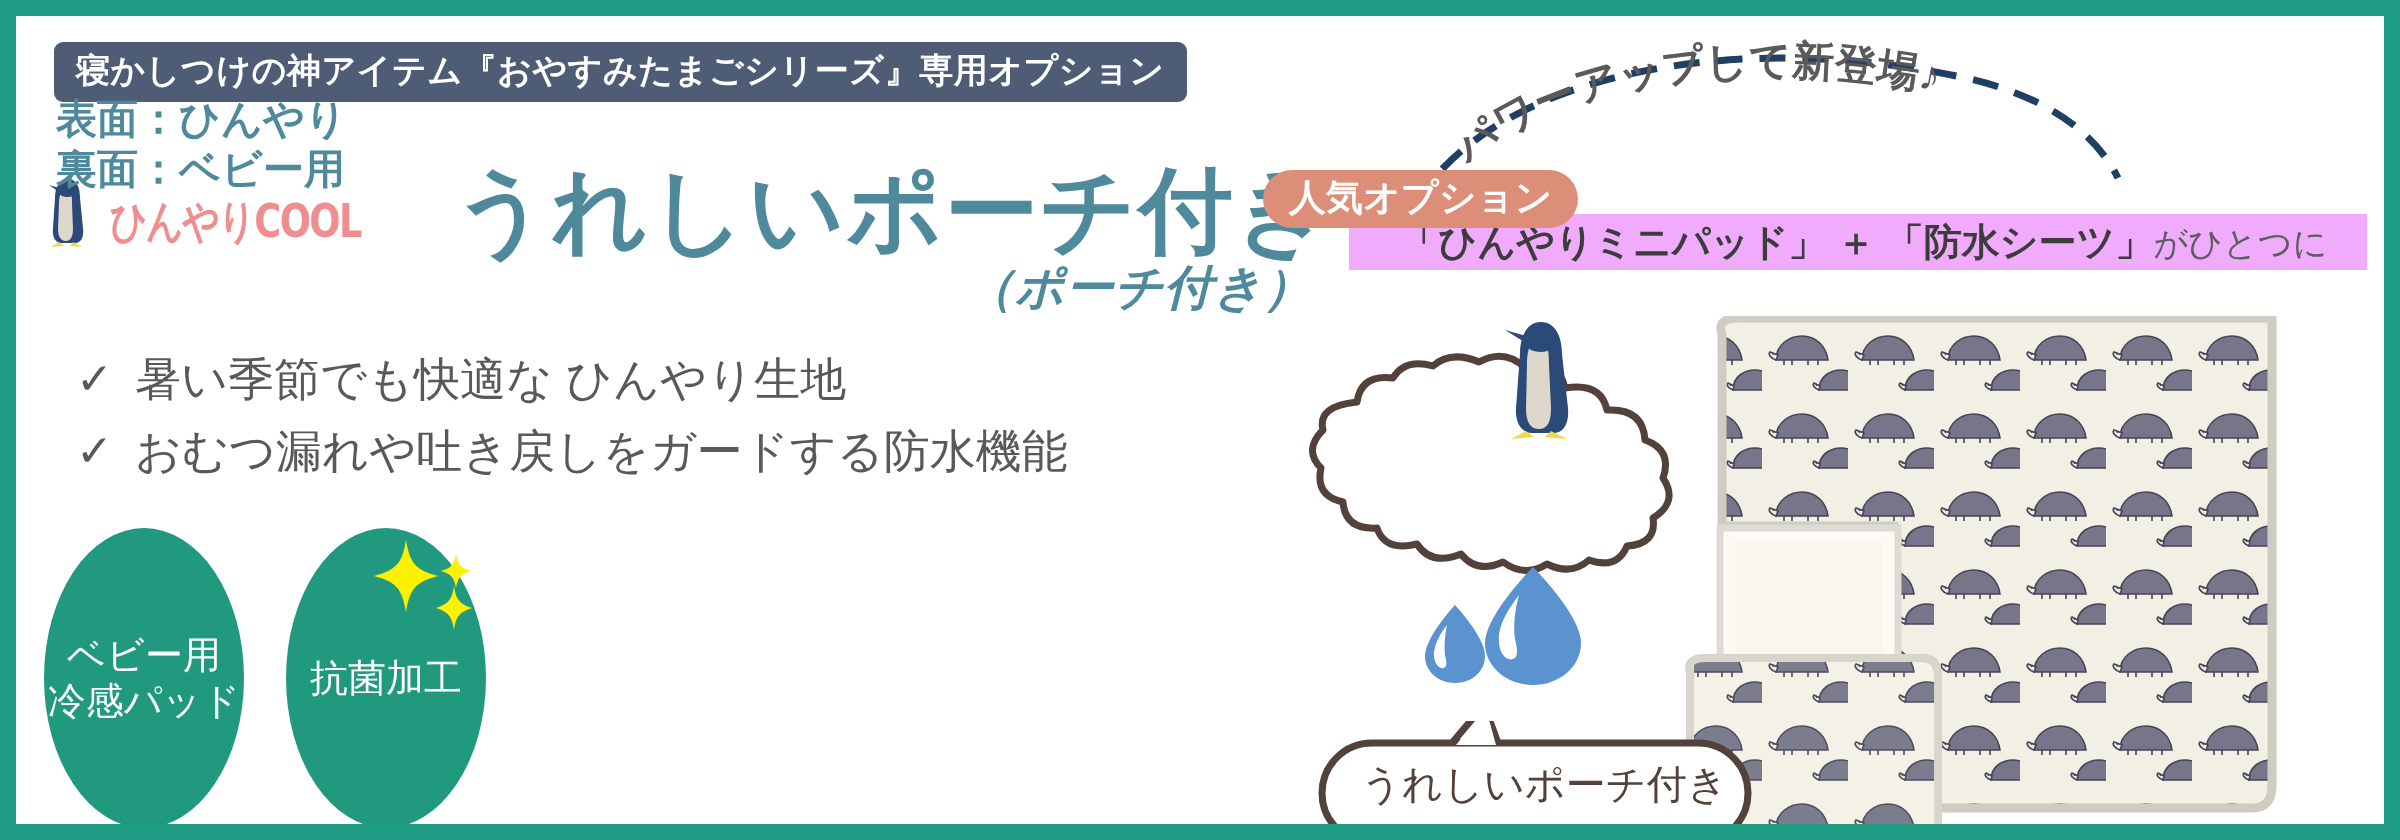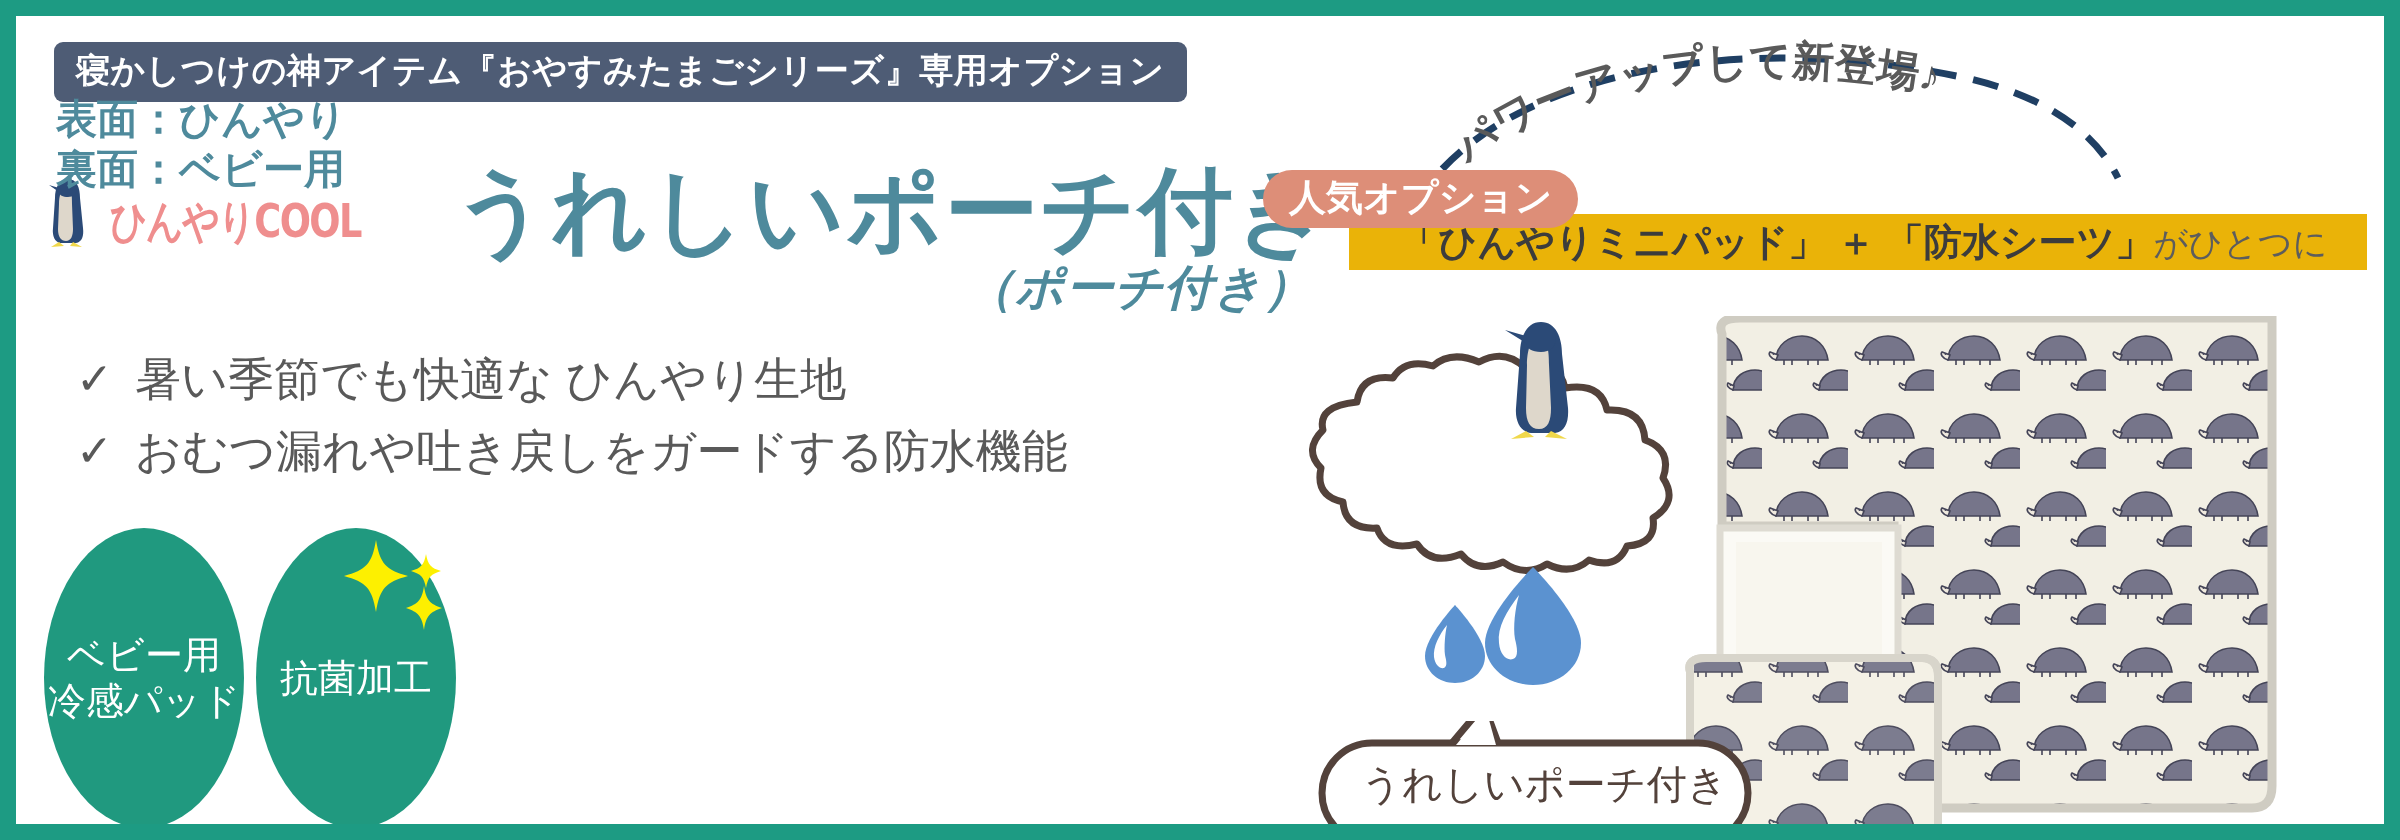--- a/index.html
+++ b/index.html
@@ -85,21 +85,21 @@
     white-space:nowrap;
   }
   .check-mark {
     color:#595959;
     font-size:44px;
     margin-right:22px;
     font-weight:normal;
   }
 
   
-  .circles { position:absolute; left:28px; top:512px; display:flex; gap:12px;align-items:center; }
+  .circles { position:absolute; left:28px; top:512px; display:flex; gap:42px;align-items:center; }
   .circle {
     position:relative;
     width:200px; height:300px;
     border-radius:50%;
     background:#20997f;
     display:flex; align-items:center; justify-content:center;
   }
   .circle-label {
     color:#ffffff;
     font-size:38px;
@@ -126,21 +126,21 @@
     margin-top:14px;
   }
 
   
   .arc-wrap { position:absolute; left:1390px; top:22px; width:720px; height:170px; z-index:5;}
 
   
   .blue-band {
     position:absolute; left:1333px; top:198px;
     width:1018px; height:56px;
-    background:#eab308;
+    background:#f0abfc;
     display:flex; align-items:center; justify-content:center;padding-left:12px;
   }
   .blue-band-text {
     font-size:38px;
     color:#3c3c3c;
     font-weight:bold;
     letter-spacing:0px;
     white-space:nowrap;
     line-height:1;
   }

